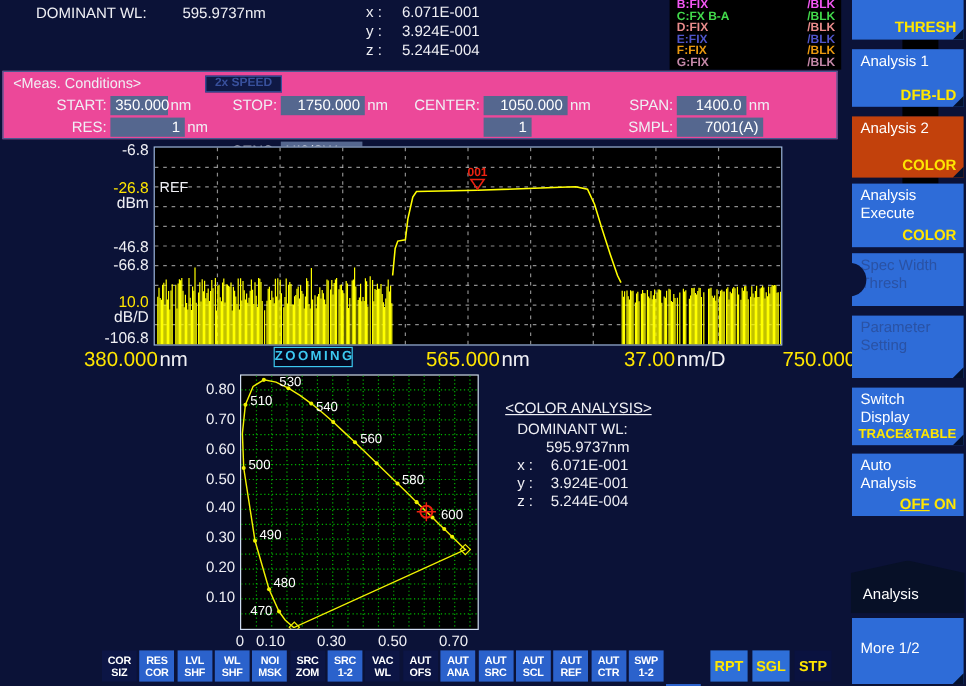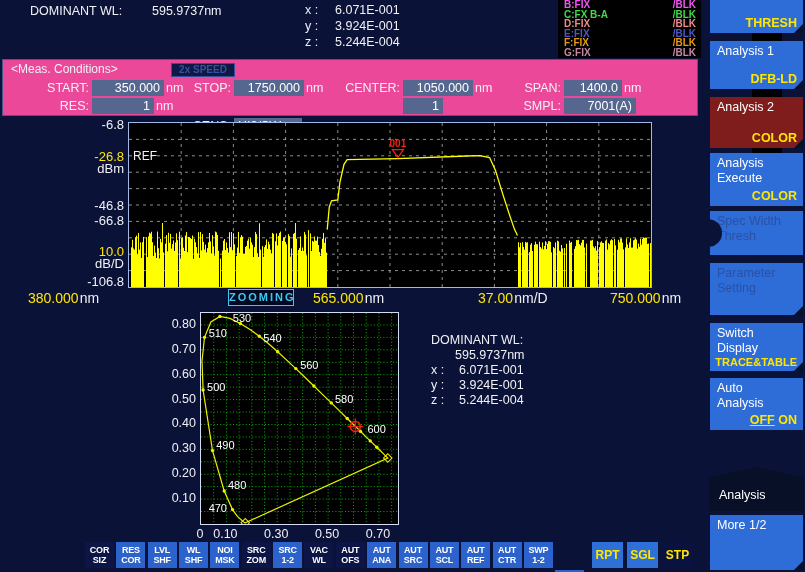--- a/index.html
+++ b/index.html
@@ -19,21 +19,21 @@
   .mgroup{position:absolute;height:17px;display:flex;align-items:center;white-space:nowrap;}
   .mlabel{display:inline-block;text-align:right;font-size:12.5px;padding-right:3px;}
   .mbox{display:inline-block;background:#55678f;color:#fff;height:16px;line-height:16px;
         font-size:12.5px;padding:0 4px;box-sizing:border-box;text-align:right;}
   .mbox.lft{text-align:left;}
   .munit{font-size:12.5px;padding-left:2px;}
   
   .plot{left:128px;top:122px;width:524px;height:166px;background:#000;border:1px solid #9fb9e6;box-sizing:border-box;}
   .ref-lab{left:133px;top:149px;font-size:12px;color:#f0f0f5;}
   .ylab{position:absolute;width:124px;text-align:right;font-size:13px;white-space:nowrap;}
-  .xlab{position:absolute;top:290px;font-size:14px;white-space:nowrap;}
+  .xlab{position:absolute;top:290px;font-size:17px;white-space:nowrap;margin-left:42px;}
   .zooming{left:228px;top:289px;width:64px;height:15px;border:1px solid #3cc8f0;color:#3cc8f0;
            background:rgba(0,4,24,.7);font-size:11px;font-weight:bold;letter-spacing:2px;
            text-align:center;line-height:15px;}
   
   .cie{left:200px;top:312px;width:199px;height:213px;background:#000;border:1px solid #d0ddf2;box-sizing:border-box;}
   .cie-ylab{position:absolute;left:160px;width:36px;text-align:right;font-size:12.5px;}
   .cie-xlab{position:absolute;top:527px;width:36px;text-align:center;font-size:12.5px;}
   
   .can{left:421px;top:333px;width:230px;font-size:12.5px;}
   .can-title{text-decoration:underline;margin-bottom:4px;}
@@ -43,21 +43,21 @@
         font-size:9px;font-weight:bold;line-height:9.5px;text-align:center;padding-top:4px;
         box-sizing:border-box;letter-spacing:-0.2px;cursor:pointer;}
   .tbtn.dark{background:#0c1545;}
   .swbtn{position:absolute;top:542px;width:31px;height:26px;background:#2e6fd8;color:#ffe600;
          font-size:12px;font-weight:bold;text-align:center;line-height:26px;cursor:pointer;}
   .swbtn.dark{background:#0a1240;}
   
   .sbtn{position:absolute;left:710px;width:93px;background:#2e6cd8;color:#fff;font-size:12.5px;
         line-height:1.18;padding:3px 0 0 7px;box-sizing:border-box;white-space:pre-line;cursor:pointer;}
   .sbtn .val{position:absolute;right:6px;bottom:2px;color:#ffe600;font-weight:bold;font-size:12.5px;white-space:nowrap;}
-  .sbtn.dark{background:#7f1d1d;}
+  .sbtn.dark{background:#c2410c;}
   .sbtn.disabled{color:#2a52a4;cursor:default;}
   .fold::after{content:"";position:absolute;right:0;bottom:0;width:0;height:0;
                border-bottom:9px solid #04102c;border-left:9px solid transparent;}
   .bite{position:absolute;left:-16px;top:50%;margin-top:-14px;width:28px;height:28px;
         border-radius:50%;background:#0b1237;}
   .notch{position:absolute;left:752px;width:30px;background:#000;}
   .ana-tab{position:absolute;left:709px;top:467px;width:95px;height:44px;background:#071027;
            clip-path:polygon(0% 24%,50% 0%,100% 24%,100% 100%,0% 100%);}
   .ana-tab span{position:absolute;left:10px;top:21px;font-size:12.5px;color:#fff;}
   .uline{text-decoration:underline;}
@@ -101,21 +101,21 @@
         <div style="display: inline;">/BLK</div>
       </div>
     </div>
 
   <div class="abs meas">
     <span class="abs meas-title">&lt;Meas. Conditions&gt;</span>
     <span class="abs speed">2x SPEED</span>
     <div id="meas-row1">
         <div class="mgroup" style="left: 28px; top: 19px;">
           <div class="mlabel" style="width: 58px;">START:</div>
-          <div class="mbox" style="width: 72px;">350.000</div>
+          <div class="mbox" style="width: 48px;">350.000</div>
           <div class="munit">nm</div>
         </div>
         <div class="mgroup" style="left: 180px; top: 19px;">
           <div class="mlabel" style="width: 48px;">STOP:</div>
           <div class="mbox" style="width: 70px;">1750.000</div>
           <div class="munit">nm</div>
         </div>
         <div class="mgroup" style="left: 333px; top: 19px;">
           <div class="mlabel" style="width: 64px;">CENTER:</div>
           <div class="mbox" style="width: 70px;">1050.000</div>
@@ -563,20 +563,21 @@
     </div>
   <div id="cie-xlabels">
       <div class="cie-xlab" style="left: 182px;">0</div>
       <div class="cie-xlab" style="left: 207.419px;">0.10</div>
       <div class="cie-xlab" style="left: 258.258px;">0.30</div>
       <div class="cie-xlab" style="left: 309.097px;">0.50</div>
       <div class="cie-xlab" style="left: 359.935px;">0.70</div>
     </div>
 
   <div class="abs can">
+    <div class="can-title">&lt;COLOR ANALYSIS&gt;</div>
     <div class="can-line" style="padding-left:10px;">DOMINANT WL:</div>
     <div class="can-line" style="padding-left:34px;">595.9737nm</div>
     <div id="can-rows">
         <div class="can-line" style="padding-left: 10px;"><div style="display: inline-block; width: 28px;">x :</div><div style="display: inline-block;">6.071E-001</div></div>
         <div class="can-line" style="padding-left: 10px;"><div style="display: inline-block; width: 28px;">y :</div><div style="display: inline-block;">3.924E-001</div></div>
         <div class="can-line" style="padding-left: 10px;"><div style="display: inline-block; width: 28px;">z :</div><div style="display: inline-block;">5.244E-004</div></div>
       </div>
   </div>
 
   <div id="toolbar">
@@ -659,19 +660,19 @@
       <div class="sbtn abs" style="top: 153px; height: 53px;"><div style="white-space: pre-line;">Analysis
 Execute</div><div class="val">COLOR</div></div>
       <div class="sbtn abs disabled" style="top: 211px; height: 44px; overflow: hidden;"><div class="bite"></div><div style="white-space: pre-line;">Spec Width
 Thresh</div></div>
       <div class="sbtn abs disabled fold" style="top: 263px; height: 52px;"><div style="white-space: pre-line;">Parameter
 Setting</div></div>
       <div class="sbtn abs fold" style="top: 323px; height: 48px;"><div style="white-space: pre-line;">Switch
 Display</div><div class="val" style="font-size: 11px;">TRACE&amp;TABLE</div></div>
       <div class="sbtn abs" style="top: 378px; height: 52px;"><div style="white-space: pre-line;">Auto
 Analysis</div><div class="val"><div class="uline" style="display: inline;">OFF</div><div style="display: inline;">&nbsp;ON</div></div></div>
-      <div class="sbtn abs fold" style="top: 515px; height: 55px;"><div style="white-space: pre-line;">More 1/2</div></div>
+      <div class="sbtn abs fold" style="top: 515px; height: 55px;"><div style="white-space: pre-line; margin-top: 15px;">More 1/2</div></div>
       <div class="ana-tab">
         <span>Analysis</span>
       </div>
     </div>
 
 </div>
 
 </body></html>

